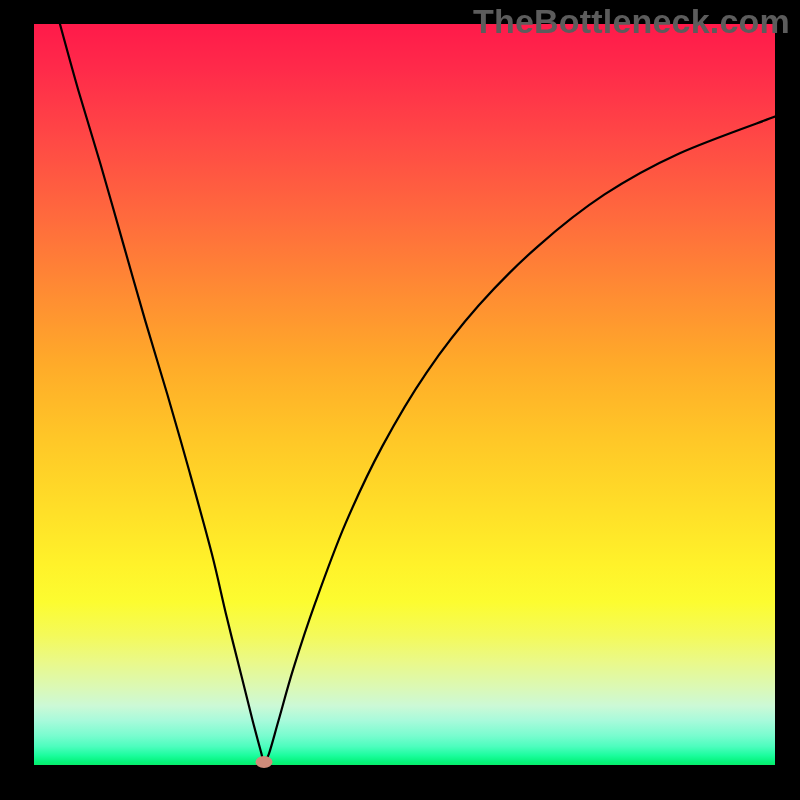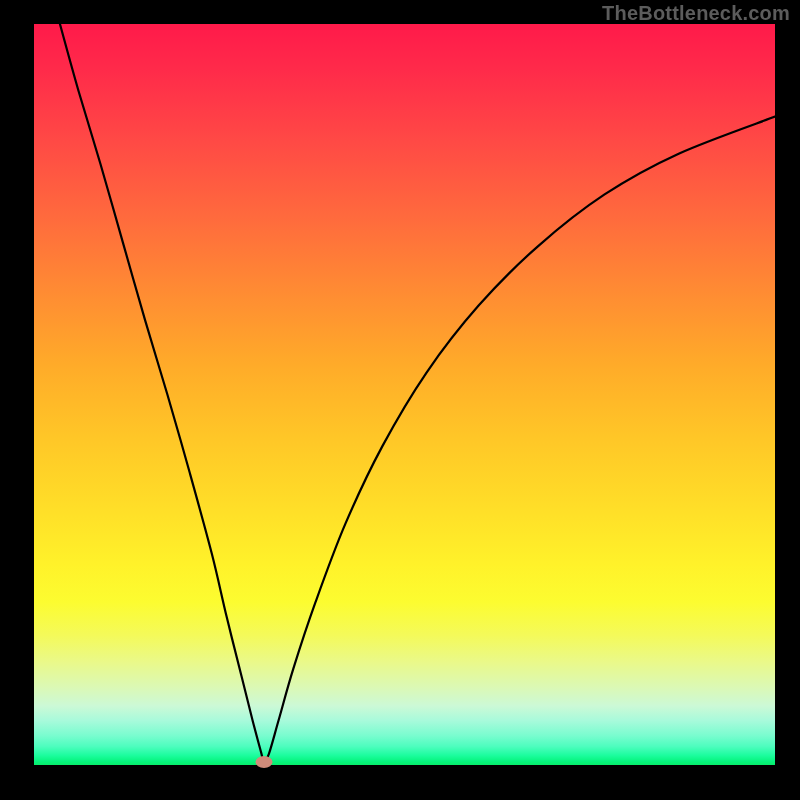--- a/index.html
+++ b/index.html
@@ -37,21 +37,21 @@
       #4dfdbe 97.5%,
       #1cfd9e 98.7%,
       #07f47e 99.5%,
       #07ee6b 100%
     );
   }
   .watermark {
     position: absolute;
     top: 2px;
     right: 10px;
-    font-size: 20px;
+    font-size: 34px;
     font-weight: 600;
     color: #5c5c5c;
     letter-spacing: 0.2px;
     user-select: none;
   }
   svg.curve {
     position: absolute;
     left: 0;
     top: 0;
     width: 741px;

